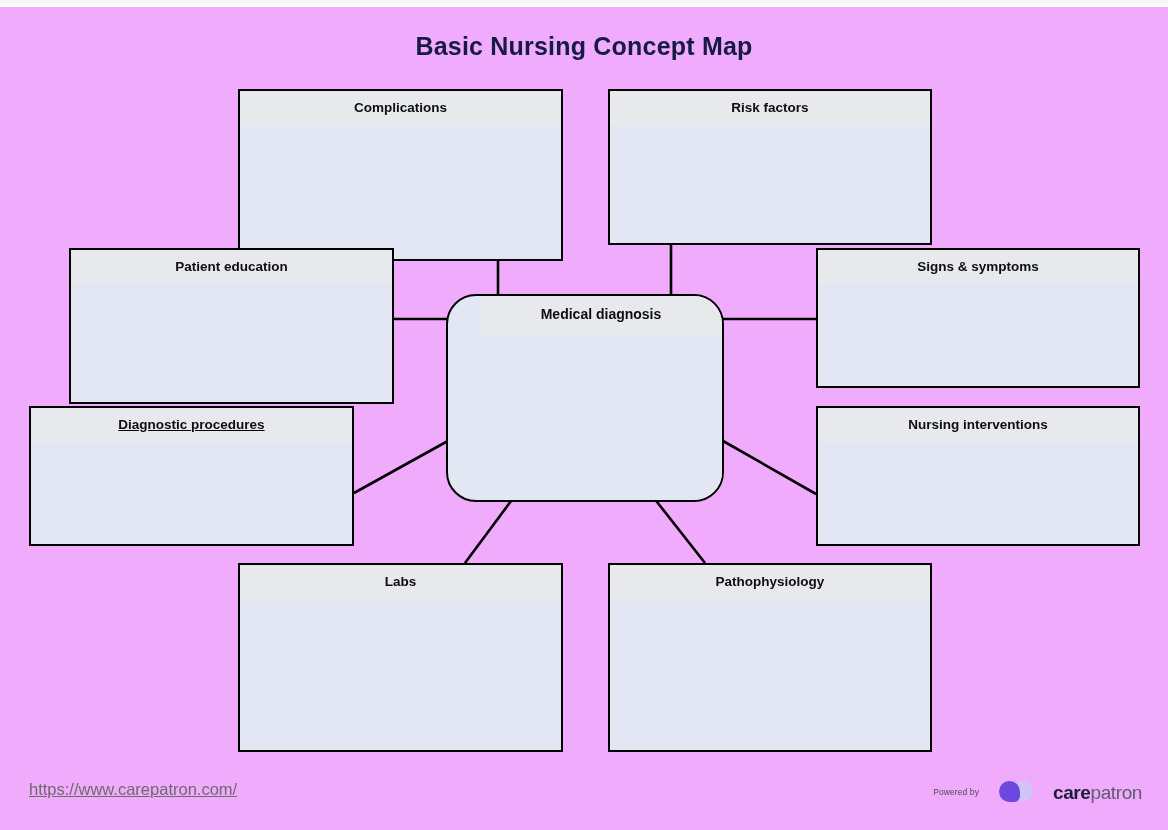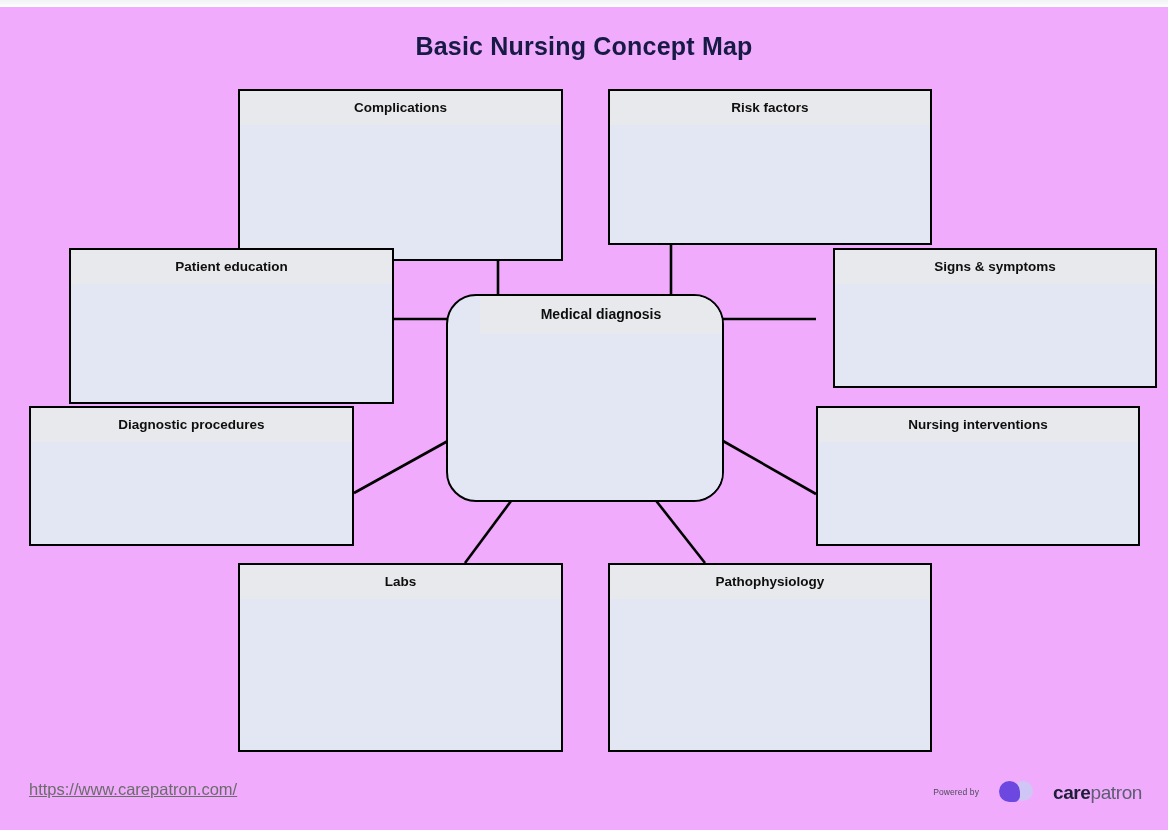--- a/index.html
+++ b/index.html
@@ -179,28 +179,28 @@
     <div class="body"></div>
   </div>
 
   <div class="node" style="left:29px; top:248px; width:325px; height:156px;margin-left:40px;">
     <div class="hdr">
       <span class="hdr-text">Patient education</span>
     </div>
     <div class="body"></div>
   </div>
 
-  <div class="node" style="left:816px; top:248px; width:324px; height:140px;margin-left:17px;">
+  <div class="node" style="left:816px; top:248px; width:324px; height:140px;">
     <div class="hdr">
       <span class="hdr-text">Signs &amp; symptoms</span>
     </div>
     <div class="body"></div>
   </div>
 
-  <div class="node" style="left:29px; top:406px; width:325px; height:140px;">
+  <div class="node" style="left:29px; top:406px; width:325px; height:140px;text-decoration:underline;">
     <div class="hdr">
       <span class="hdr-text">Diagnostic procedures</span>
     </div>
     <div class="body"></div>
   </div>
 
   <div class="node" style="left:816px; top:406px; width:324px; height:140px;">
     <div class="hdr">
       <span class="hdr-text">Nursing interventions</span>
     </div>

